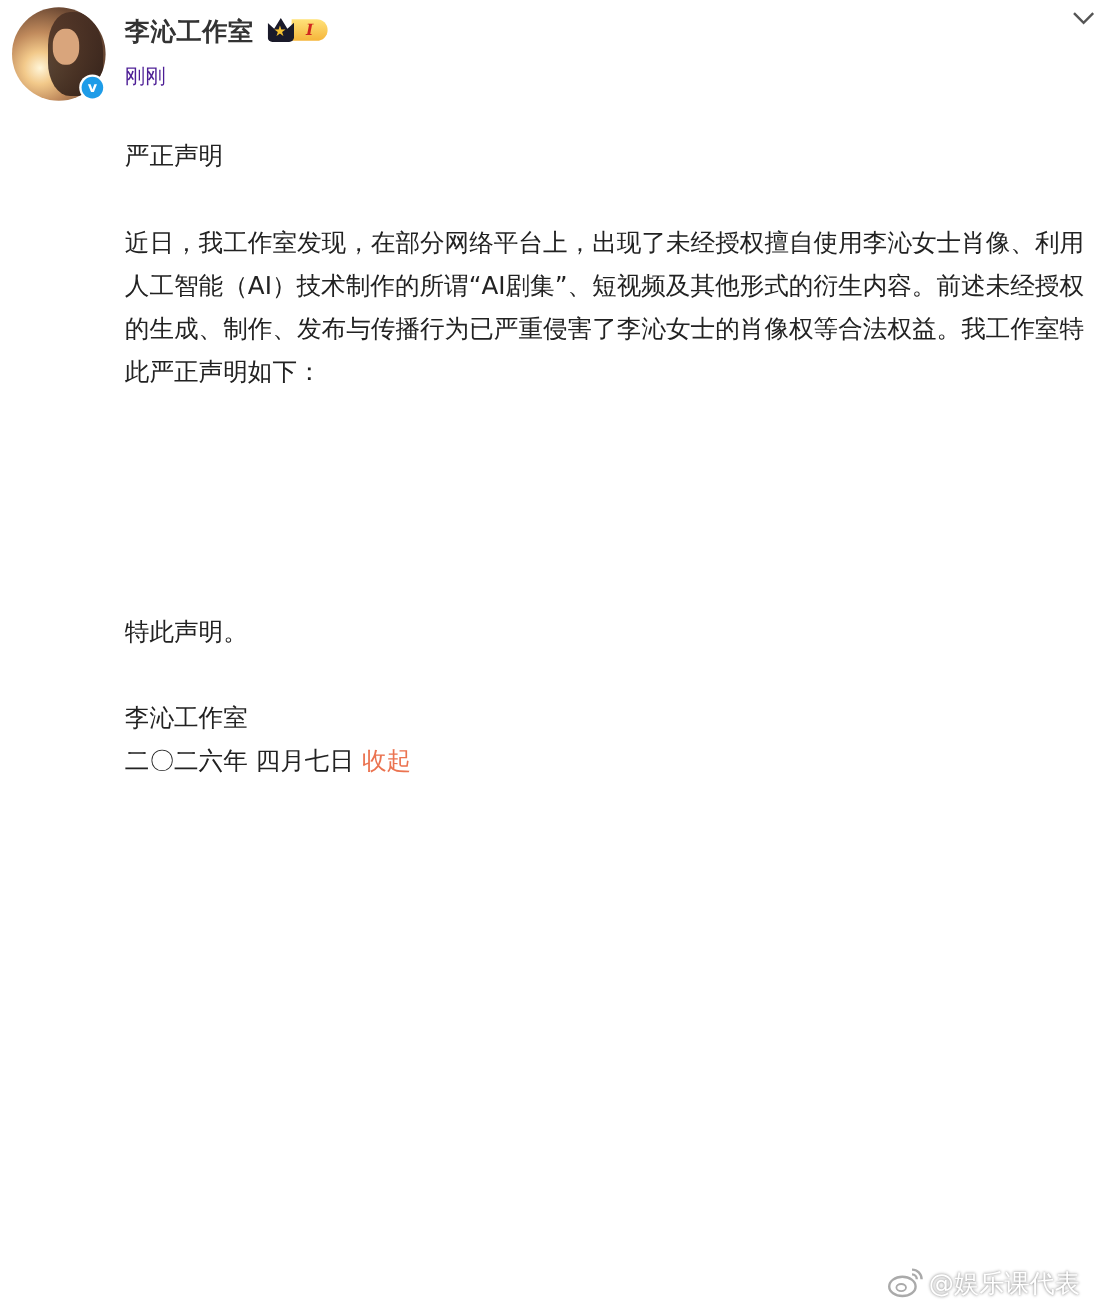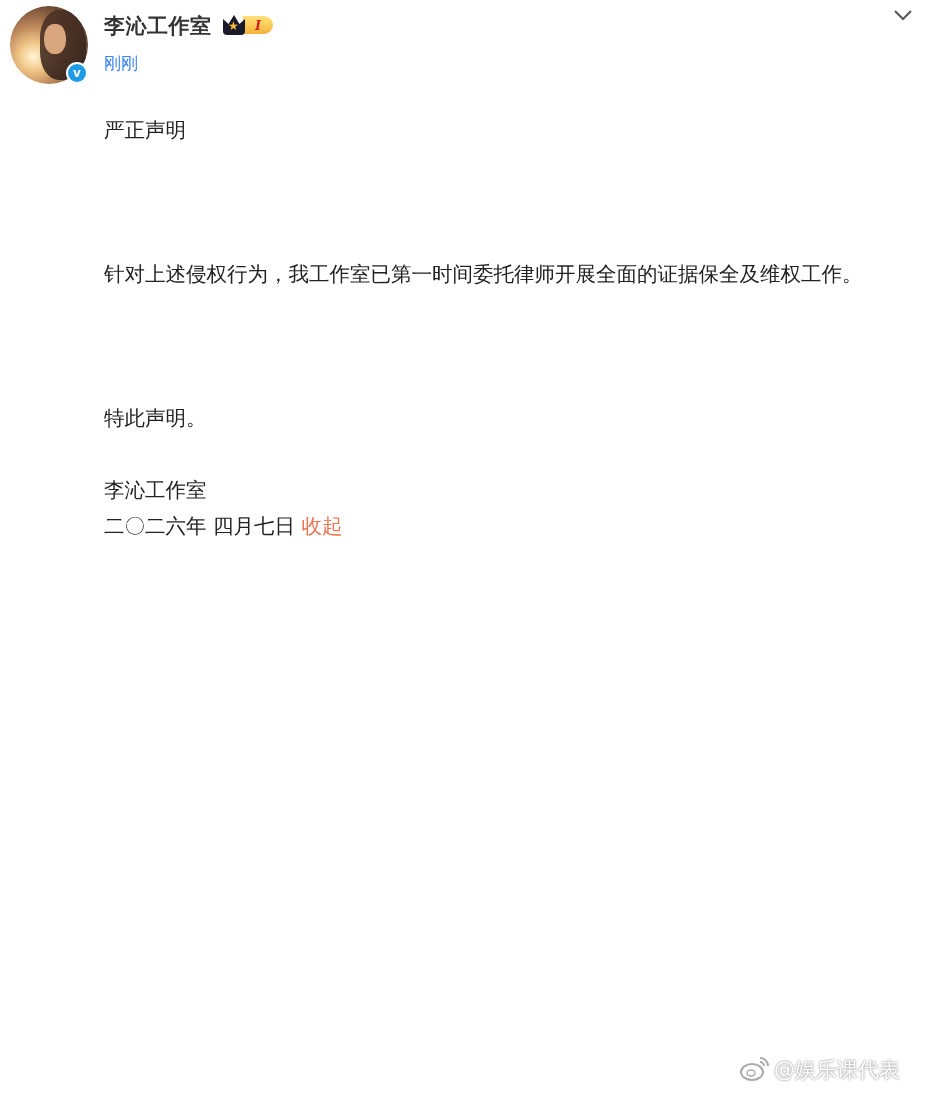--- a/index.html
+++ b/index.html
@@ -17,21 +17,21 @@
     .verify span { width: 18px; height: 18px; border-radius: 50%; background: #1e9ce8; color: #fff;
       font-size: 12px; font-weight: bold; display:flex; align-items:center; justify-content:center; line-height: 1; }
     .name { position: absolute; left: 104px; top: 12px; font-size: 21px; font-weight: bold; color: #333; letter-spacing: 0.5px; }
     .badge { position: absolute; left: 223px; top: 14px; height: 22px; display:flex; align-items:center; }
     .crown { width: 22px; height: 20px; background: #1a1a2a; border-radius: 3px 3px 4px 4px; position: relative;
       clip-path: polygon(0 20%, 25% 45%, 50% 0, 75% 45%, 100% 20%, 100% 100%, 0 100%); }
     .crown::after { content: "★"; position:absolute; left: 5px; top: 4px; color: #f6c232; font-size: 12px; }
     .level { height: 18px; width: 30px; margin-left: -2px; background: linear-gradient(#ffe27a, #f5b53a);
       border-radius: 0 9px 9px 0; display:flex; align-items:center; justify-content:center;
       color: #d0261f; font-style: italic; font-weight: bold; font-family: "DejaVu Serif", serif; font-size: 13px; }
-    .time { position: absolute; left: 104px; top: 52px; font-size: 17px; color: #3b82f6; }
+    .time { position: absolute; left: 104px; top: 52px; font-size: 17px; color: #4c1d95; }
     .chevron { position: absolute; left: 893px; top: 8px; width: 20px; height: 14px; }
     .content { position: absolute; left: 104px; top: 90px; width: 815px; font-size: 20.5px; line-height: 36px; color: #222; margin-top: 22px; }
     .content p { margin: 0; }
     .gap { height: 36px; }
     .collapse { color: #eb7350; text-align: center; }
     .watermark { position: absolute; left: 740px; top: 1056px; font-size: 21px; color: #fff;
       text-shadow: 0 0 2px #999, 0 0 3px #bbb; display:flex; gap: 4px; }
     .weibo-icon { width: 30px; height: 26px; }
   </style>
 </head>
@@ -52,23 +52,23 @@
 </div>
 <div class="time">刚刚</div>
 
 <svg class="chevron" viewBox="0 0 20 14">
   <polyline points="2,3 10,11 18,3" fill="none" stroke="#555" stroke-width="2"></polyline>
 </svg>
 
 <div class="content">
   <p>严正声明</p>
   <div class="gap"></div>
+  <p>近日，我工作室发现，在部分网络平台上，出现了未经授权擅自使用李沁女士肖像、利用人工智能（AI）技术制作的所谓“AI剧集”、短视频及其他形式的衍生内容。前述未经授权的生成、制作、发布与传播行为已严重侵害了李沁女士的肖像权等合法权益。我工作室特此严正声明如下：</p>
   <div class="gap"></div>
   <div class="gap"></div>
-  <p>针对上述侵权行为，我工作室已第一时间委托律师开展全面的证据保全及维权工作。</p>
   <div class="gap"></div>
   <div class="gap"></div>
   <div class="gap"></div>
   <p>特此声明。</p>
   <div class="gap"></div>
   <p>李沁工作室</p>
   <p><span>二〇二六年 四月七日</span> <span class="collapse">收起</span></p>
 </div>
 
 <div class="watermark">

